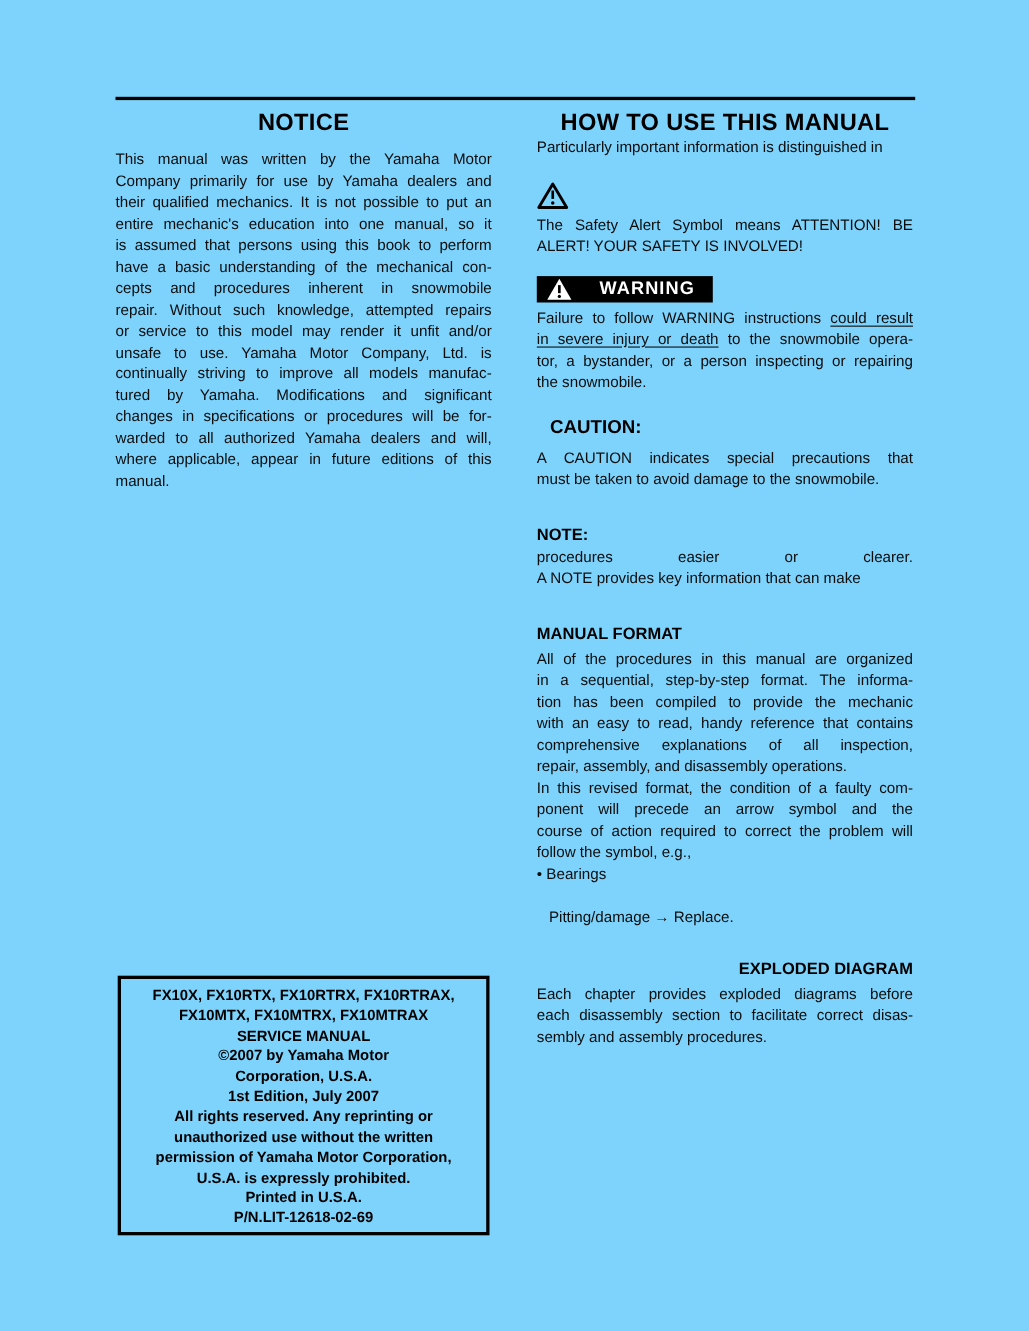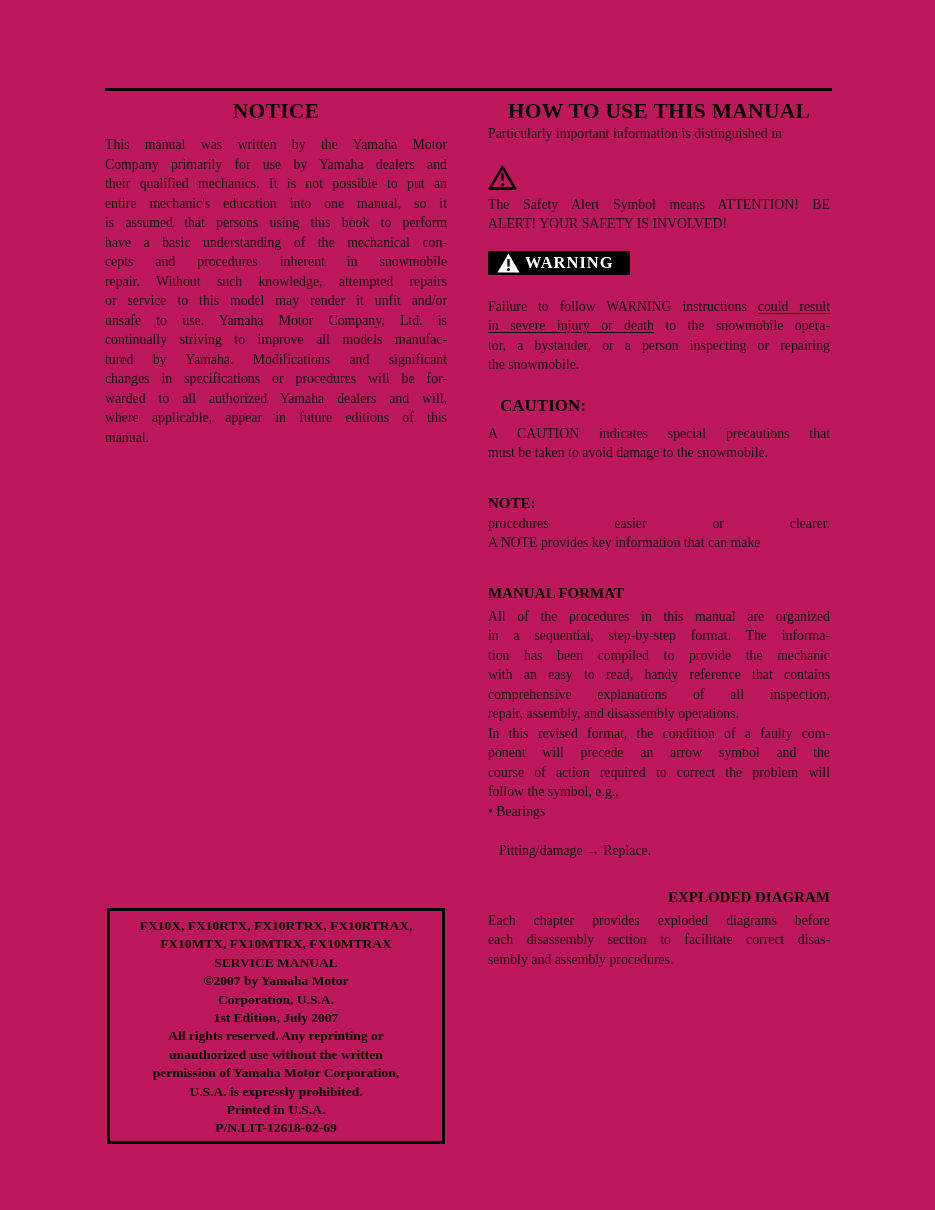--- a/index.html
+++ b/index.html
@@ -2,23 +2,23 @@
 <html><head>
 <meta charset="utf-8">
 <title>Service Manual Page</title>
 <style>
   * { box-sizing: border-box; }
   html, body { margin: 0; padding: 0; background: #ffffff; }
   .page {
     position: relative;
     width: 935px;
     height: 1210px;
-    background: #be185d;
+    background: #7dd3fc;
     color: #0c0c0c;
-    font-family: Liberation Serif, serif;
+    font-family: Liberation Sans, sans-serif;
     overflow: hidden;
   }
   .top-rule {
     position: absolute;
     left: 105px;
     top: 88px;
     width: 727px;
     height: 3px;
     background: #000;
   }
@@ -45,30 +45,30 @@
   .notice-body { margin-top: 11px; }
   .intro { }
 
   .safety-icon-row { margin-top: 21px; height: 26px; }
   .safety-body { margin-top: 4px; }
 
   .warning-badge {
     margin-top: 17px;
     display: inline-flex;
     align-items: center;
-    gap: 5px;
+    gap: 25px;
     background: #000;
     color: #fff;
     height: 24px;
     padding: 0 16px 0 9px;
     font-weight: bold;
     font-size: 16.5px;
     letter-spacing: 1px;
   }
-  .warning-body { margin-top: 20px; }
+  .warning-body { margin-top: 2px; }
 
   .h-caution {
     margin: 21px 0 0 12px;
     font-size: 17px;
     line-height: 20px;
     font-weight: bold;
     color: #000;
   }
   .caution-body { margin-top: 8px; }
 
@@ -85,21 +85,21 @@
   .eg-list { font-size: 13.8px; line-height: 19.5px; }
   .eg-list .tline { text-align: right; text-align-last: left; }
   .eg-list .tline:nth-child(2) { padding-left: 11px; margin-top: 20px; }
 
   .h-exploded { margin-top: 27px; text-align: right; }
   .exploded-body { margin-top: 4px; }
 
   .sm-box {
     position: absolute;
     left: 107px;
-    top: 908px;
+    top: 887px;
     width: 338px;
     height: 236px;
     border: 3px solid #000;
     padding: 6px 6px 0 6px;
     font-size: 13.5px;
     line-height: 18.4px;
     font-weight: bold;
     color: #000;
   }
   .sm-box .tline { text-align: center; text-align-last: center; }

